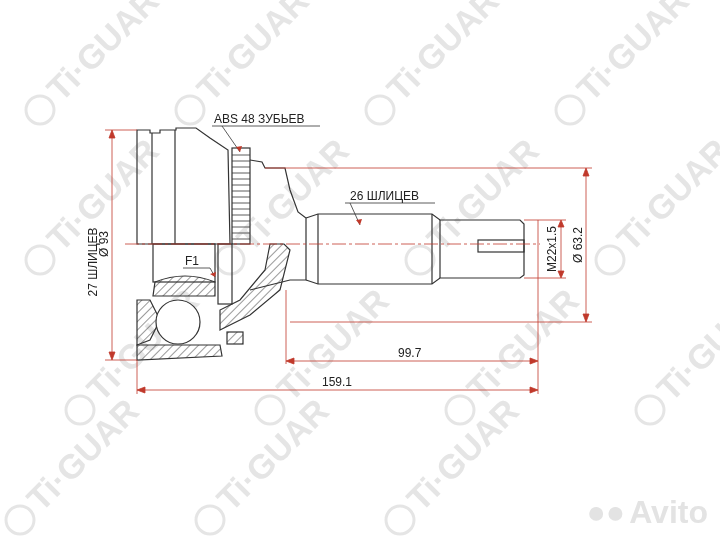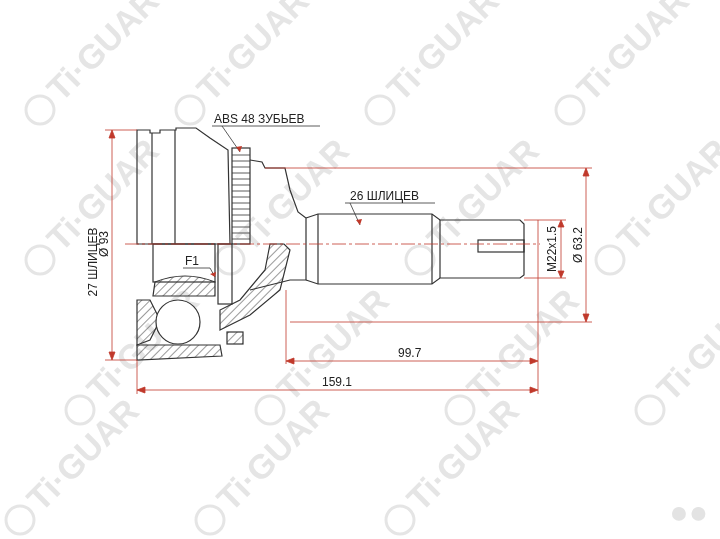--- a/index.html
+++ b/index.html
@@ -184,13 +184,14 @@
   <text x="322" y="386" font-size="12" fill="#222">159.1</text>
   <text transform="translate(97,262) rotate(-90)" font-size="12" fill="#222" text-anchor="middle">27 ШЛИЦЕВ</text>
   <text transform="translate(108,244) rotate(-90)" font-size="12" fill="#222" text-anchor="middle">Ø 93</text>
   <text transform="translate(556,249) rotate(-90)" font-size="12" fill="#222" text-anchor="middle">M22x1.5</text>
   <text transform="translate(582,245) rotate(-90)" font-size="12" fill="#222" text-anchor="middle">Ø 63.2</text>
 </svg>
 </div>
 
 <div class="avito">
   <span>●●</span>
+  <span>Avito</span>
 </div>
 
 </body></html>

